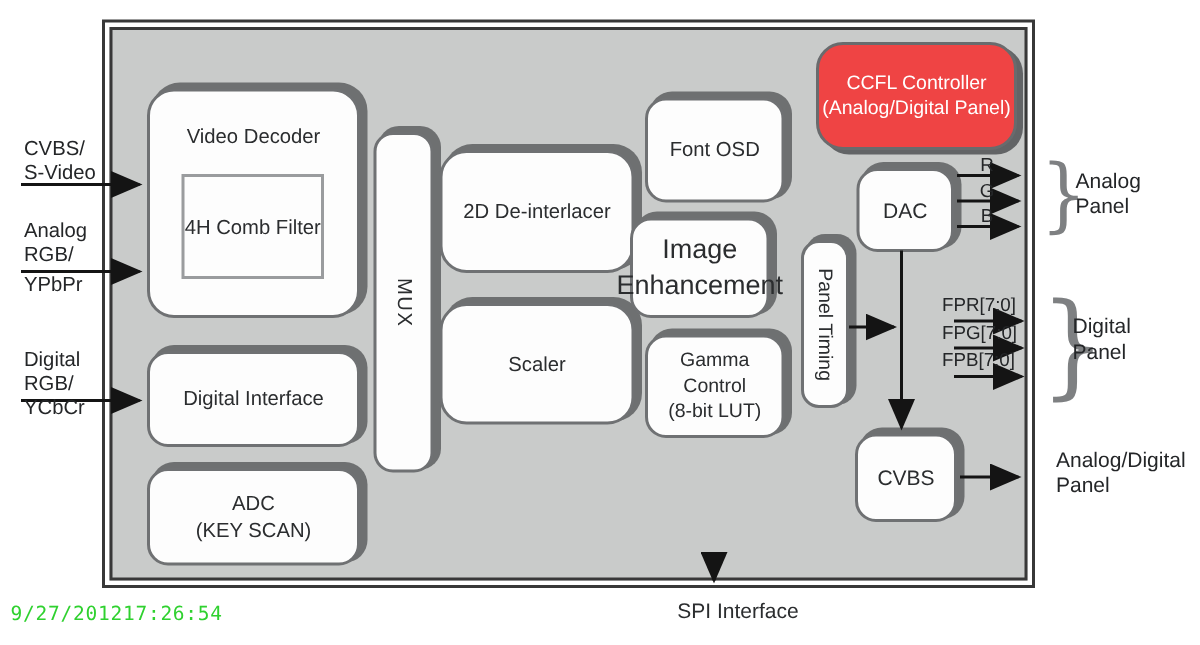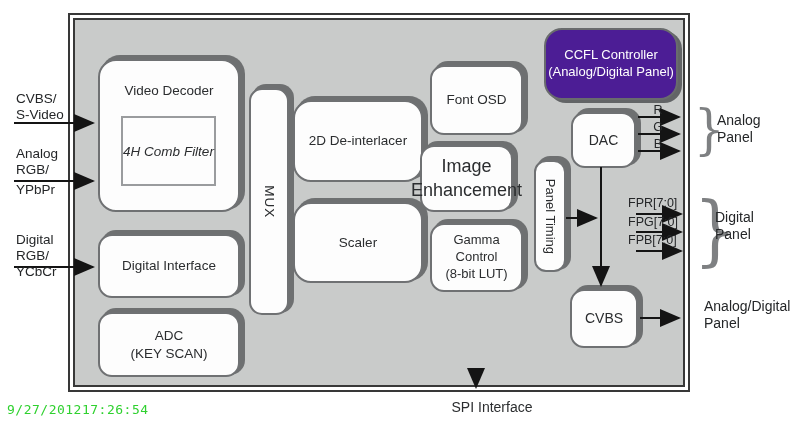--- a/index.html
+++ b/index.html
@@ -19,32 +19,32 @@
 
   
   .blk {
     position:absolute; background:#fdfdfd;
     border:2px solid #6f7173; border-radius:14px;
     box-shadow:4px -3px 0 1px #6e7071;
     display:flex; flex-direction:column; align-items:center; justify-content:center;
     text-align:center; font-size:13.5px; line-height:1.3; color:#2b2d2f;
   }
   .blk.dark {
-    background:#4c1d95; color:#ffffff;
+    background:#ef4444; color:#ffffff;
     border-color:#696b6d; box-shadow:4px 3px 0 0 #626466;
   }
   .blk .line { display:block; }
   .r18 { border-radius:18px; }
   .vtext { transform:rotate(90deg); white-space:nowrap; letter-spacing:1px; }
 
   .comb {
     position:absolute; left:121px; top:116px; width:95px; height:70px;
     border:2px solid #9a9c9e; background:#fdfdfd;
     display:flex; align-items:center; justify-content:center;
-    font-style:italic; font-size:13.5px;
+    font-size:13.5px;
   }
   .vd-label { position:absolute; left:98px; top:83px; width:142px; text-align:center; font-size:13.5px; }
 
   
   .lbl { position:absolute; font-size:13.5px; line-height:16px; color:#242628; }
   .lbl .line { display:block; }
   .small { font-size:12.5px; line-height:14px; }
   .side { font-size:14px; line-height:17px; }
   .brace {
     position:absolute; font-family:"DejaVu Serif", serif; color:#7e8082;

